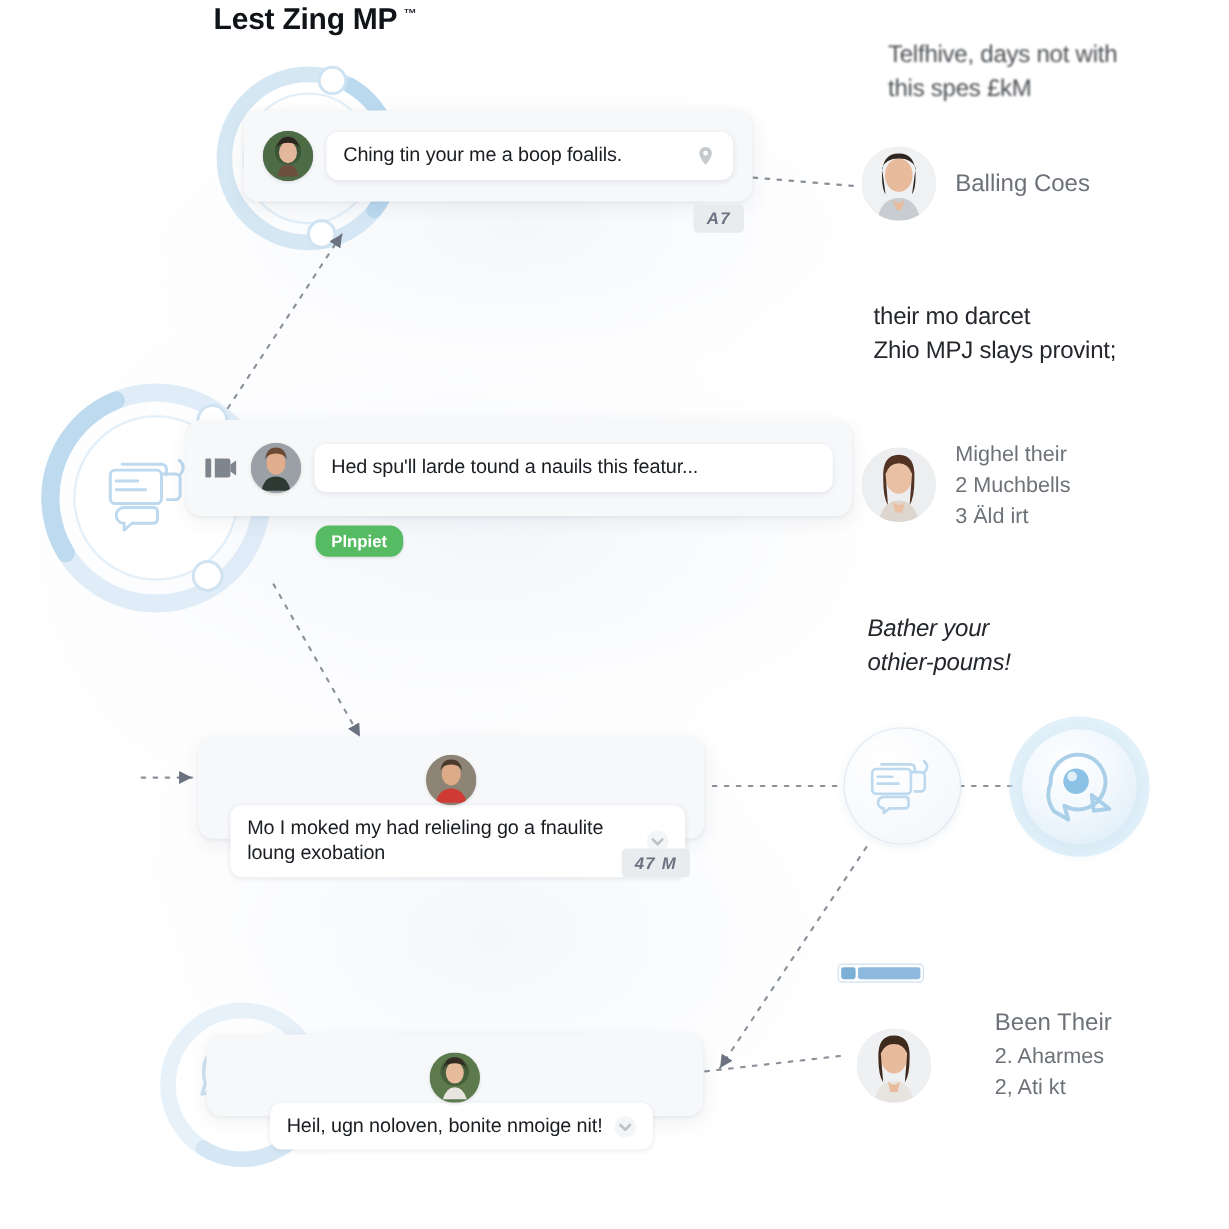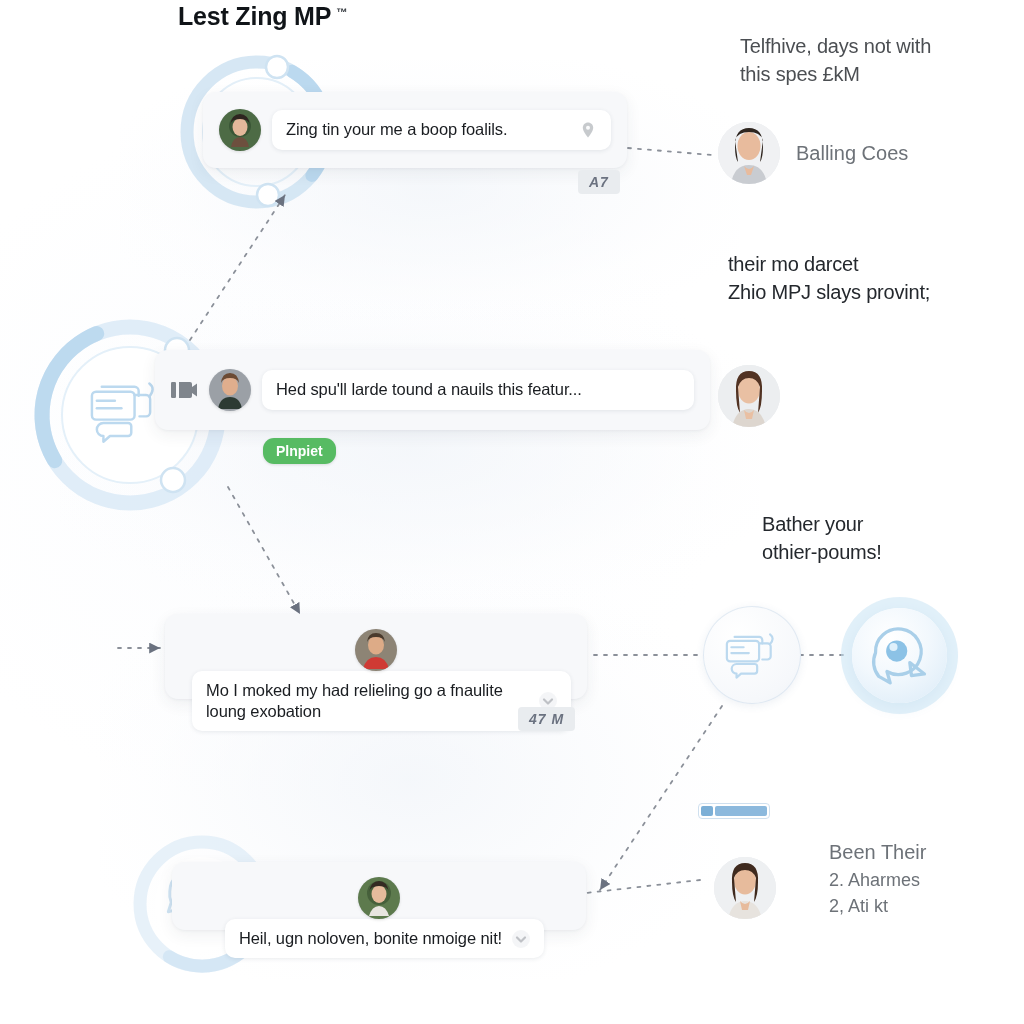--- a/index.html
+++ b/index.html
@@ -238,21 +238,21 @@
     <div class="avatar">
       <svg class="face" viewBox="0 0 42 42">
         <rect width="42" height="42" fill="#4d6b45"></rect>
         <circle cx="21" cy="17" r="11" fill="#3a5636"></circle>
         <ellipse cx="21" cy="18" rx="7.5" ry="9" fill="#e3b89a"></ellipse>
         <path d="M11 16 q2 -11 10 -11 q8 0 10 11 q-1 -6 -10 -6 q-9 0 -10 6z" fill="#2e2520"></path>
         <path d="M12 38 q2 -10 9 -10 q7 0 9 10 z" fill="#6d4f3e"></path>
       </svg>
     </div>
     <div class="bubble">
-      <div class="bubble-text">Zing tin your me a boop foalils.</div>
+      <div class="bubble-text">Ching tin your me a boop foalils.</div>
       <svg class="trail-icon" viewBox="0 0 18 18">
         <path d="M9 1.5c-3 0-5.2 2.3-5.2 5.2 0 3.9 5.2 9.8 5.2 9.8s5.2-5.9 5.2-9.8c0-2.9-2.2-5.2-5.2-5.2z" fill="#9aa0a6"></path>
         <circle cx="9" cy="6.7" r="2" fill="#f7f8fa"></circle>
       </svg>
     </div>
   </div>
   <div class="gray-badge" style="left:578px; top:170px;">A7</div>
 
   <div class="chat-card" style="left:155px; top:350px; width:555px; height:80px;">
     <svg class="media-icon" viewBox="0 0 26 22">
@@ -315,21 +315,21 @@
   <div class="note" style="left:740px; top:32px;">
     <div class="blurred">Telfhive, days not with</div>
     <div class="blurred">this spes £kM</div>
   </div>
 
   <div class="note" style="left:728px; top:250px;">
     <div>their mo darcet</div>
     <div>Zhio MPJ slays provint;</div>
   </div>
 
-  <div class="note" style="left:762px; top:510px;">
+  <div class="note" style="left:723px; top:510px;font-style:italic;">
     <div>Bather your</div>
     <div>othier-poums!</div>
   </div>
 
   <div class="person" style="left:718px; top:122px;">
     <div class="pavatar">
       <svg viewBox="0 0 62 62">
         <rect width="62" height="62" fill="#f0f1f3"></rect>
         <ellipse cx="31" cy="24" rx="11.5" ry="14" fill="#e8bb9d"></ellipse>
         <path d="M17 24 q0 -18 14 -18 q14 0 14 18 q0 12 -3 16 l3 -22 q-3 -8 -14 -8 q-11 0 -14 8 l3 22 q-3 -4 -3 -16z" fill="#2f2620"></path>
@@ -344,20 +344,25 @@
 
   <div class="person" style="left:718px; top:365px;">
     <div class="pavatar">
       <svg viewBox="0 0 62 62">
         <rect width="62" height="62" fill="#eceef0"></rect>
         <ellipse cx="31" cy="25" rx="11" ry="13.5" fill="#e9c0a3"></ellipse>
         <path d="M18 26 q-1 -20 13 -20 q14 0 13 20 q0 16 -4 22 l2 -26 q-3 -9 -11 -9 q-8 0 -11 9 l2 26 q-4 -6 -4 -22z" fill="#523323"></path>
         <path d="M14 62 q4 -18 17 -18 q13 0 17 18 z" fill="#ddd6cf"></path>
         <path d="M26 45 q5 6 10 0 l-2 9 h-6 z" fill="#e9c0a3"></path>
       </svg>
+    </div>
+    <div class="plines">
+      <div>Mighel their</div>
+      <div>2 Muchbells</div>
+      <div>3 Äld irt</div>
     </div>
   </div>
 
   <div class="progress" style="left:698px; top:803px;">
     <div class="seg-a"></div>
     <div class="seg-b"></div>
   </div>
 
   <div class="person" style="left:714px; top:838px;">
     <div class="pavatar">

